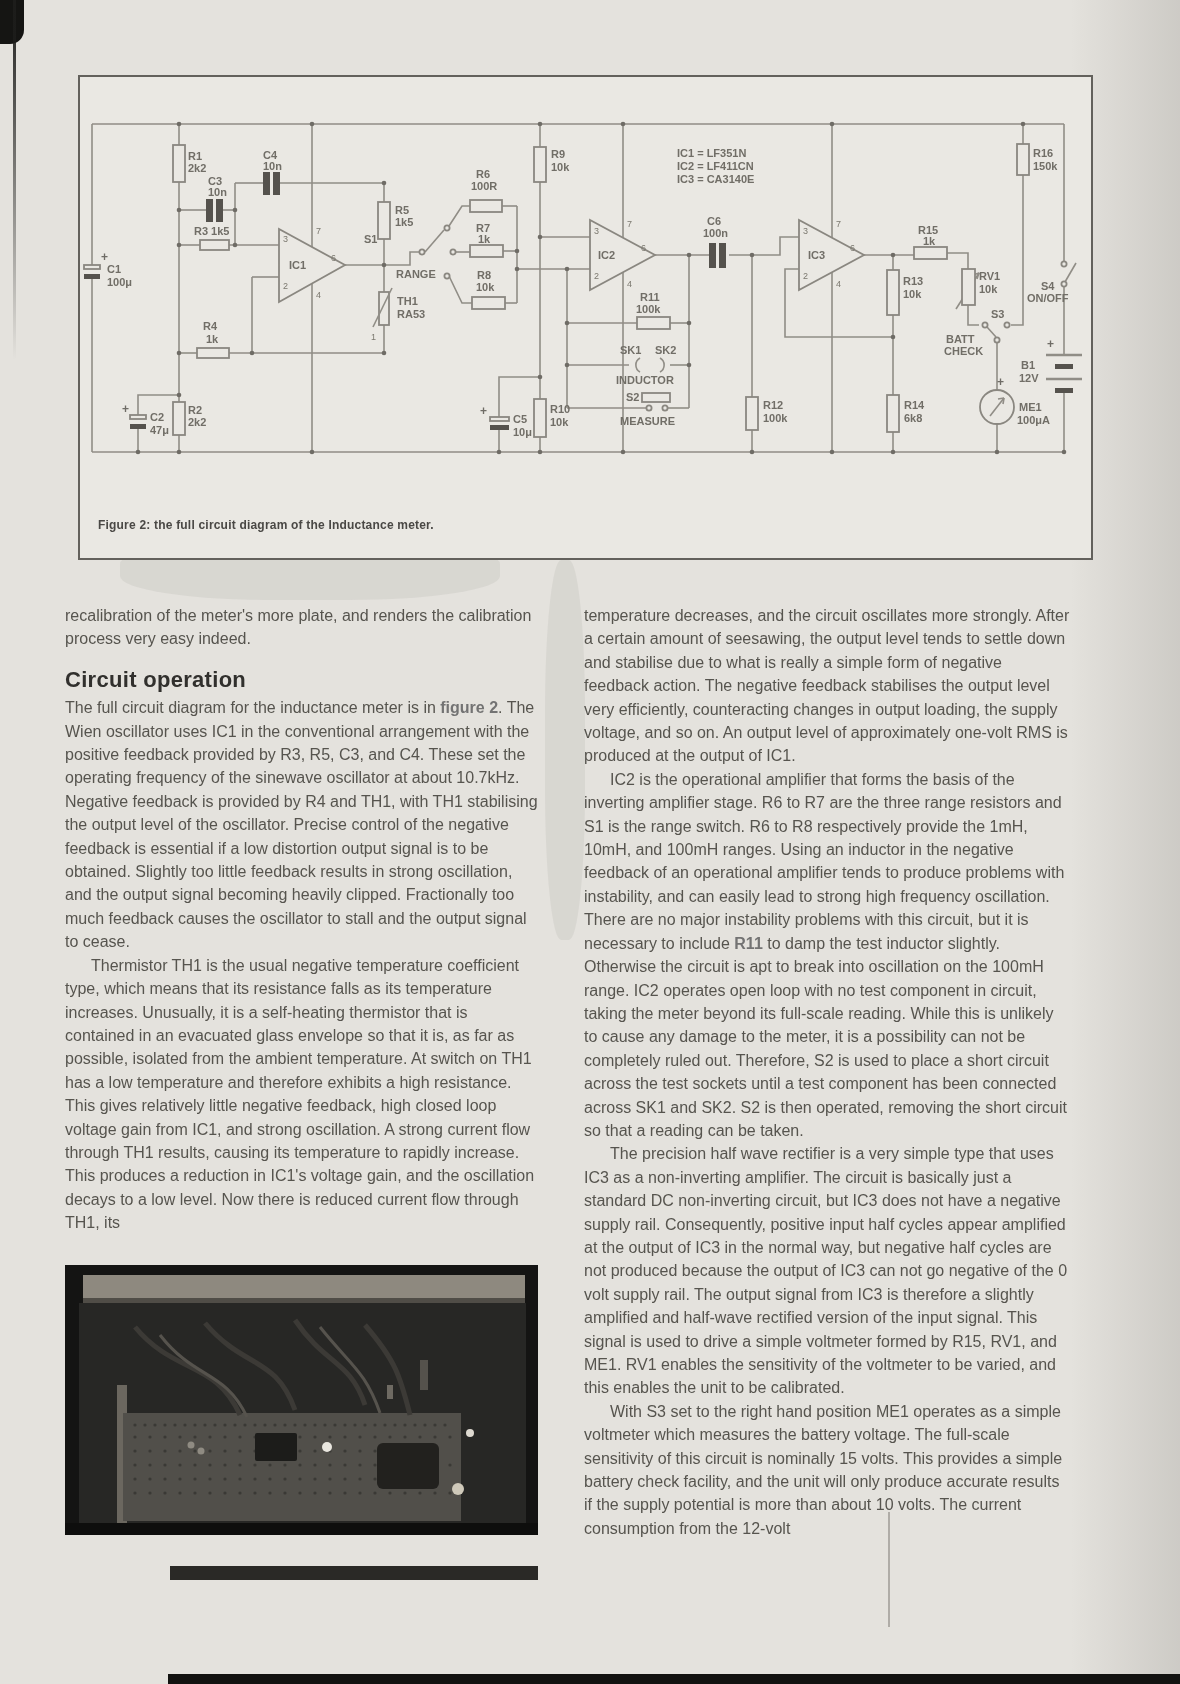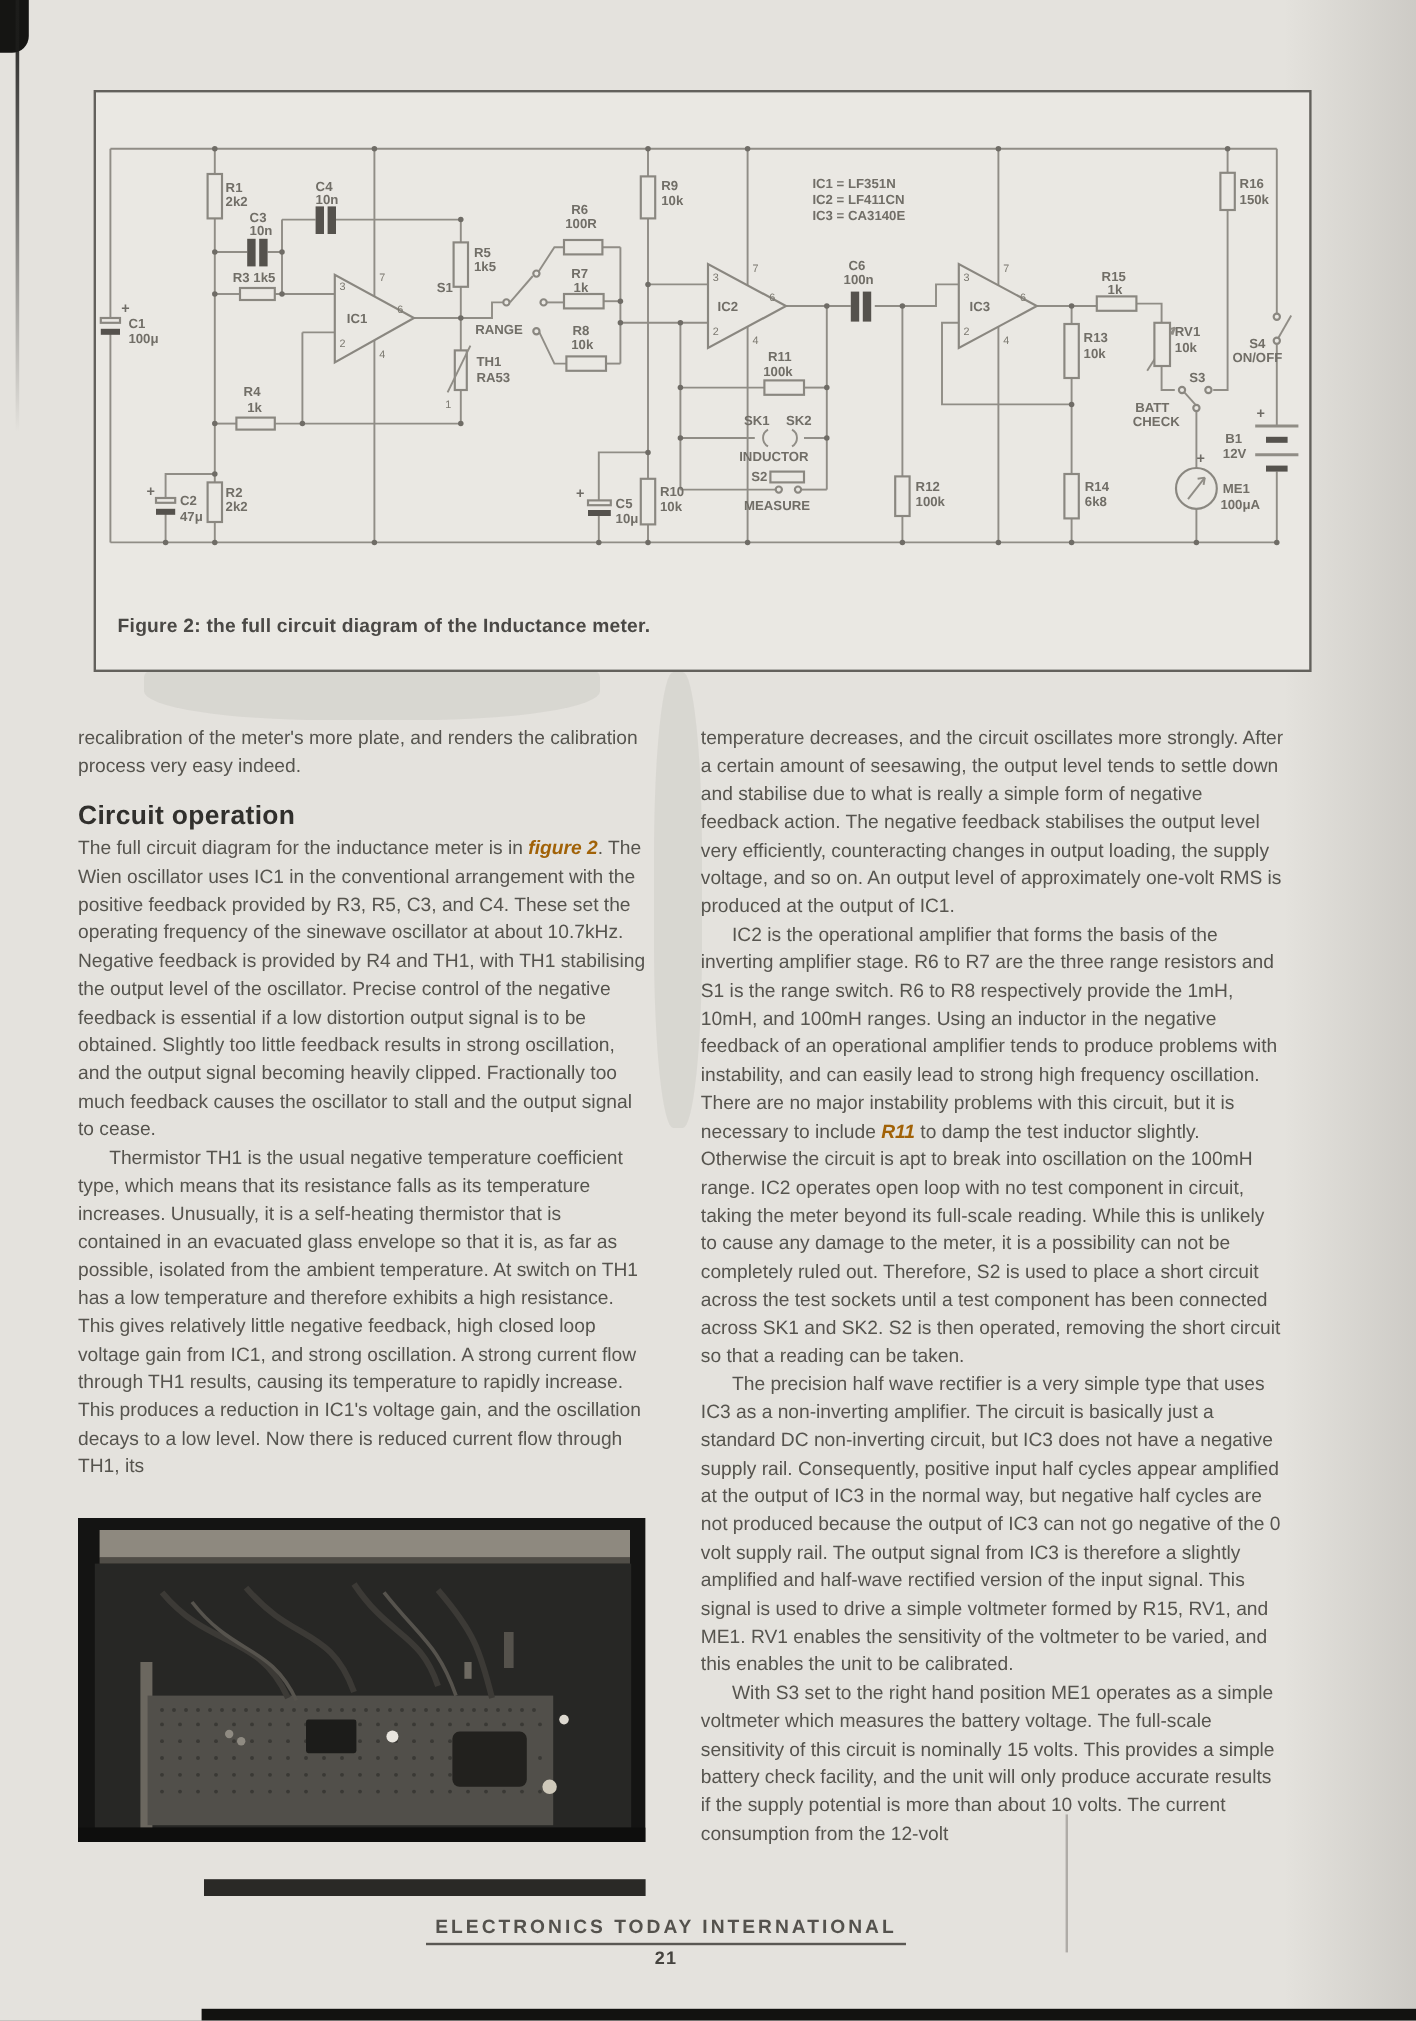--- a/index.html
+++ b/index.html
@@ -18,39 +18,39 @@
   .fold-line{position:absolute;left:888px;top:1512px;width:2px;height:115px;background:rgba(95,93,88,.4);}
 
   
   .figure-box{
     position:absolute;left:78px;top:75px;width:1015px;height:485px;
     border:2px solid #63615c;background:#eae8e3;box-sizing:border-box;
   }
   .figure-box svg{display:block;}
   .figure-caption{
     position:absolute;left:18px;bottom:26px;
-    font-size:16px;font-weight:bold;color:#4a4845;letter-spacing:.2px;
+    font-size:12px;font-weight:bold;color:#4a4845;letter-spacing:.2px;
   }
 
   svg .w{stroke:#908d86;stroke-width:1.6;fill:none;}
   svg .cmp{stroke:#8a8780;stroke-width:1.8;fill:#eae8e3;}
   svg .bar{fill:#55524d;}
   svg .nd{fill:#6f6c66;}
   svg text{font-family:"Liberation Sans",sans-serif;}
   svg .lbl{font-size:11px;font-weight:700;fill:#716e67;}
   svg .pin{font-size:9px;fill:#7b786f;}
   svg .plus{font-size:12px;font-weight:700;fill:#6f6c66;}
 
   
   .col{position:absolute;top:604px;font-size:16px;line-height:23.4px;color:#56544e;}
   .col-left{left:65px;width:475px;}
   .col-right{left:584px;width:486px;}
   .para{margin:0;}
   .indent{text-indent:26px;}
-  .b{font-weight:bold;color:#a16207;font-style:italic;}
+  .b{font-weight:bold;color:#737373;}
   h2.section{
     margin:17px 0 5px 0;font-size:22px;font-weight:bold;color:#31302d;letter-spacing:.3px;
   }
   .photo{margin-top:30px;width:473px;height:270px;}
   .photo svg{display:block;}
 
   
   .footer{position:absolute;left:0;top:1598px;width:1110px;text-align:center;}
   .footer .mag{
     display:inline-block;font-size:16px;font-weight:bold;color:#54524d;
@@ -625,22 +625,18 @@
     </div>
   </div>
 
   <div class="col col-right">
     <p class="para">temperature decreases, and the circuit oscillates more strongly. After a certain amount of seesawing, the output level tends to settle down and stabilise due to what is really a simple form of negative feedback action. The negative feedback stabilises the output level very efficiently, counteracting changes in output loading, the supply voltage, and so on. An output level of approximately one-volt RMS is produced at the output of IC1.</p>
     <p class="para indent"><span>IC2 is the operational amplifier that forms the basis of the inverting amplifier stage. R6 to R7 are the three range resistors and S1 is the range switch. R6 to R8 respectively provide the 1mH, 10mH, and 100mH ranges. Using an inductor in the negative feedback of an operational amplifier tends to produce problems with instability, and can easily lead to strong high frequency oscillation. There are no major instability problems with this circuit, but it is necessary to include </span><span class="b">R11</span><span> to damp the test inductor slightly. Otherwise the circuit is apt to break into oscillation on the 100mH range. IC2 operates open loop with no test component in circuit, taking the meter beyond its full-scale reading. While this is unlikely to cause any damage to the meter, it is a possibility can not be completely ruled out. Therefore, S2 is used to place a short circuit across the test sockets until a test component has been connected across SK1 and SK2. S2 is then operated, removing the short circuit so that a reading can be taken.</span></p>
     <p class="para indent">The precision half wave rectifier is a very simple type that uses IC3 as a non-inverting amplifier. The circuit is basically just a standard DC non-inverting circuit, but IC3 does not have a negative supply rail. Consequently, positive input half cycles appear amplified at the output of IC3 in the normal way, but negative half cycles are not produced because the output of IC3 can not go negative of the 0 volt supply rail. The output signal from IC3 is therefore a slightly amplified and half-wave rectified version of the input signal. This signal is used to drive a simple voltmeter formed by R15, RV1, and ME1. RV1 enables the sensitivity of the voltmeter to be varied, and this enables the unit to be calibrated.</p>
     <p class="para indent">With S3 set to the right hand position ME1 operates as a simple voltmeter which measures the battery voltage. The full-scale sensitivity of this circuit is nominally 15 volts. This provides a simple battery check facility, and the unit will only produce accurate results if the supply potential is more than about 10 volts. The current consumption from the 12-volt</p>
   </div>
 
-  <div class="footer">
-    <div class="mag">ELECTRONICS TODAY INTERNATIONAL</div>
-    <div class="pageno">21</div>
-  </div>
 
   <div class="under-photo-bar"></div>
   <div class="fold-line"></div>
   <div class="bottom-strip"></div>
 
 </div>
 
 </body></html>

